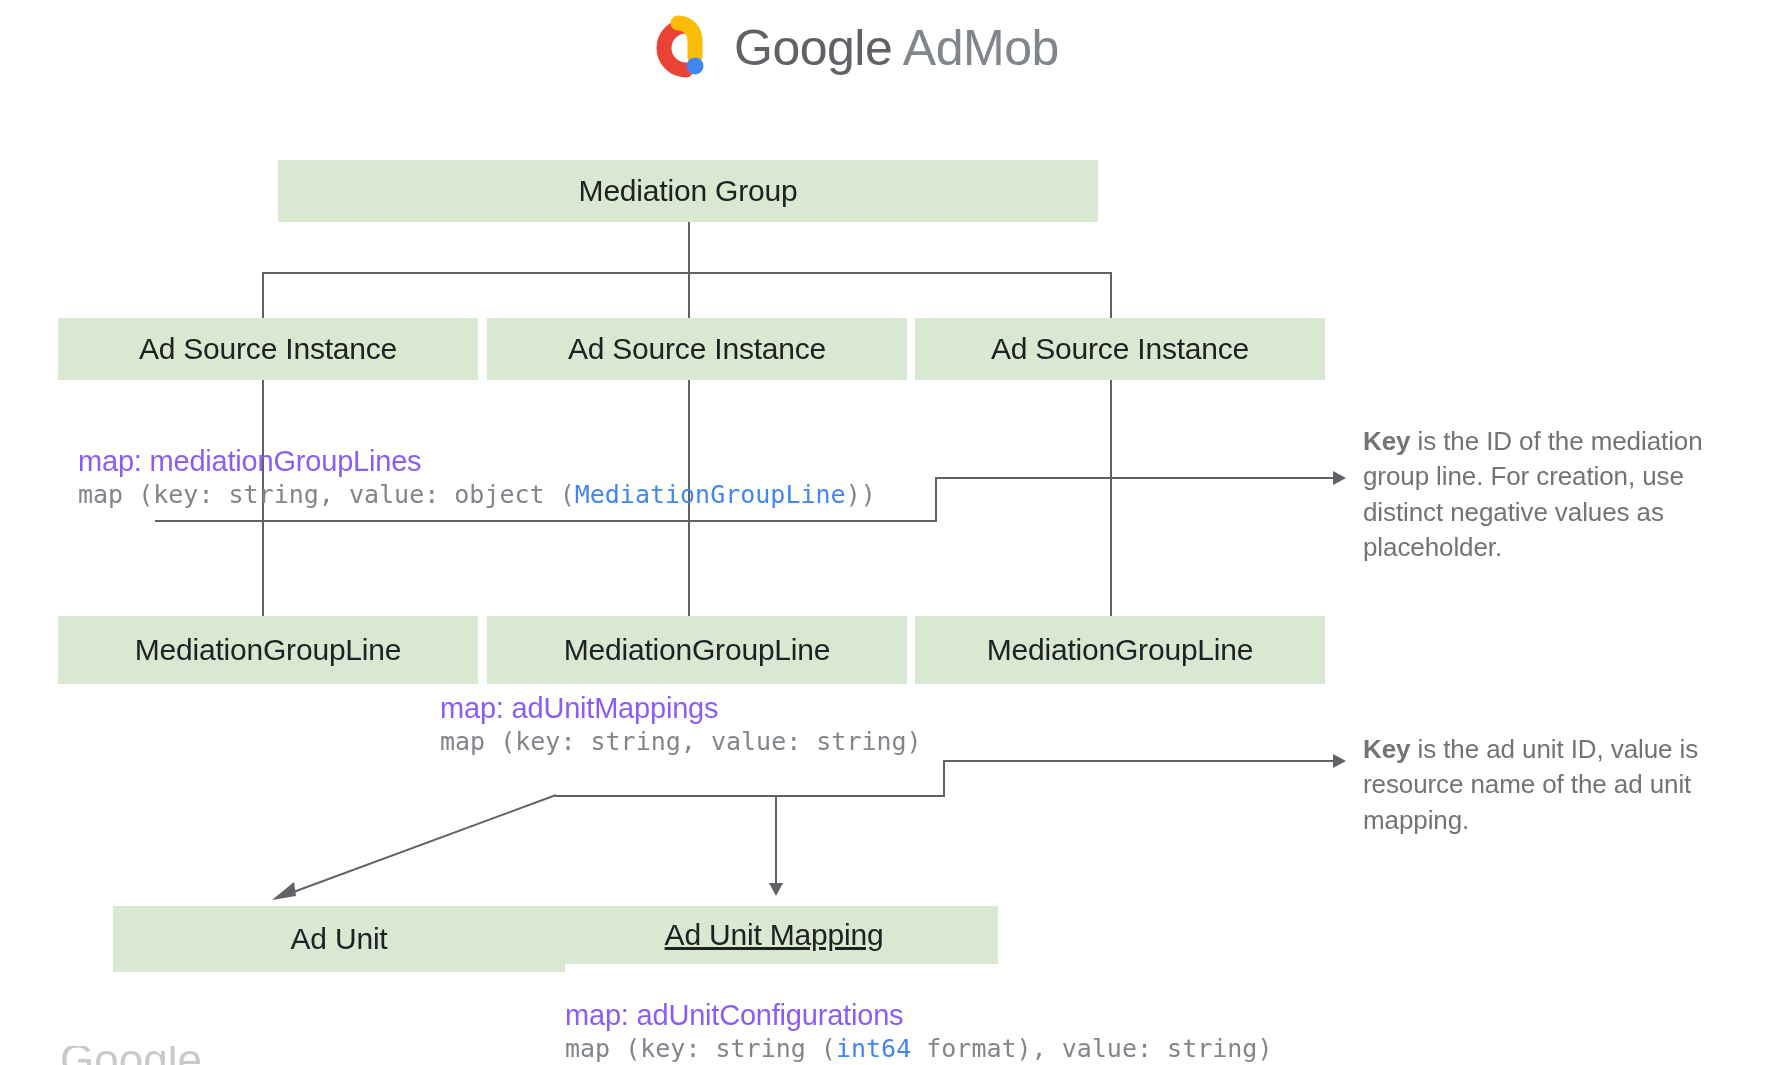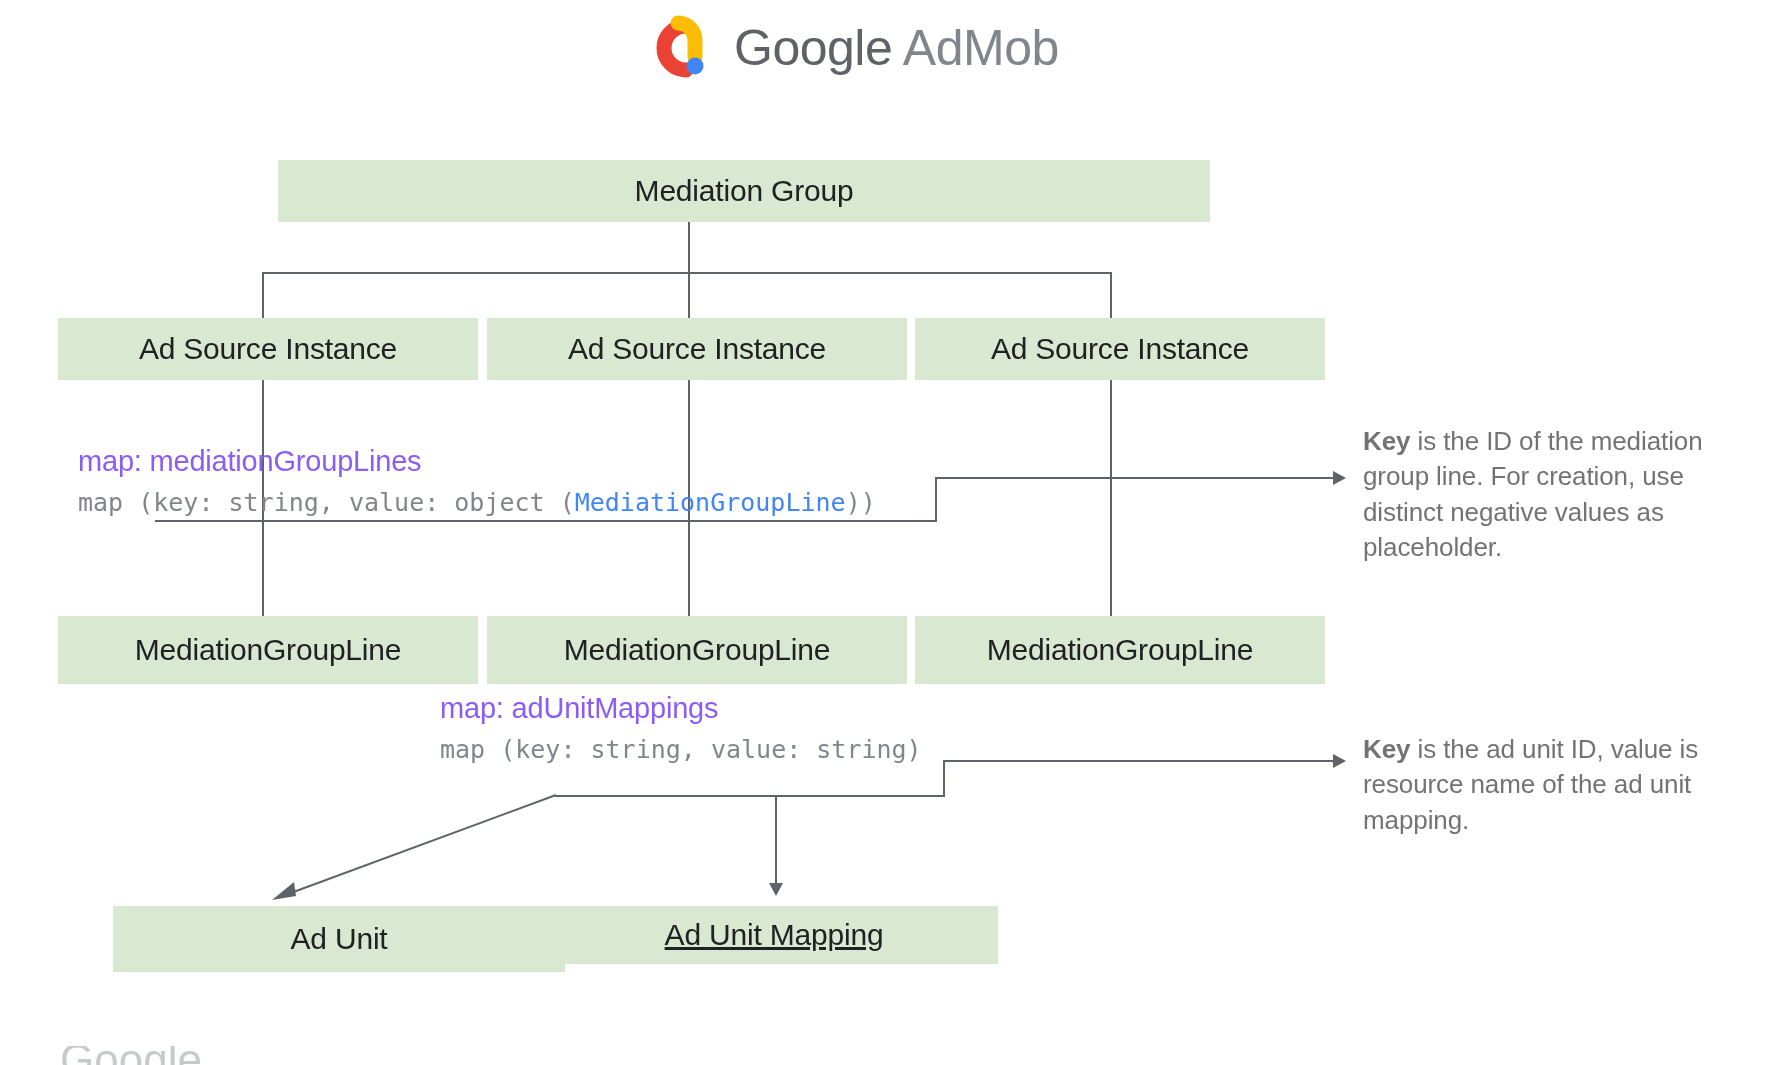--- a/index.html
+++ b/index.html
@@ -98,21 +98,21 @@
     font-size: 29px;
     color: #8b5cf6;
     letter-spacing: -0.2px;
     line-height: 1.18;
   }
   .map-sig {
     font-family: "DejaVu Sans Mono", "Liberation Mono", monospace;
     font-size: 25px;
     color: #80868b;
     line-height: 1.2;
-    margin-top: 10px;
+    margin-top: 2px;
   }
   .map-sig .lnk { color: #4285f4; }
 
   
   .note {
     position: absolute;
     width: 400px;
     font-size: 26px;
     line-height: 1.36;
     color: #737373;
@@ -147,21 +147,21 @@
         <path d="M38 11 A 17 17 0 0 1 55 28 L55 45" fill="none" stroke="#FBBC04" stroke-width="15" stroke-linecap="round"></path>
 
         <circle cx="55" cy="54" r="8.5" fill="#4285F4"></circle>
       </svg>
     </div>
     <div id="brand-text">
       <span class="b-google">Google</span><span class="b-admob"> AdMob</span>
     </div>
   </div>
 
-  <div class="node" style="left:278px; top:160px; width:932px; height:62px;">
+  <div class="node" style="left:278px; top:160px; width:820px; height:62px;">
     <span>Mediation Group</span>
   </div>
 
   <div class="vline" style="left:688px; top:222px; height:50px;"></div>
 
   <div class="hline" style="left:262px; top:272px; width:850px;"></div>
 
   <div class="vline" style="left:262px; top:272px; height:46px;"></div>
   <div class="vline" style="left:688px; top:272px; height:46px;"></div>
   <div class="vline" style="left:1110px; top:272px; height:46px;"></div>
@@ -230,16 +230,20 @@
     <b>Key</b><span> is the ad unit ID, value is resource name of the ad unit mapping.</span>
   </div>
 
   <div class="node" style="left:113px; top:906px; width:452px; height:66px;">
     <span>Ad Unit</span>
   </div>
   <div class="node" style="left:550px; top:906px; width:448px; height:58px;text-decoration:underline;">
     <span>Ad Unit Mapping</span>
   </div>
 
+  <div class="map-label" style="left:565px; top:998px;">
+    <div class="map-title">map: adUnitConfigurations</div>
+    <div class="map-sig"><span>map (key: string (</span><span class="lnk">int64</span><span> format), value: string)</span></div>
+  </div>
 
   <div id="bottom-cut">Google</div>
 
 </div>
 
 </body></html>

